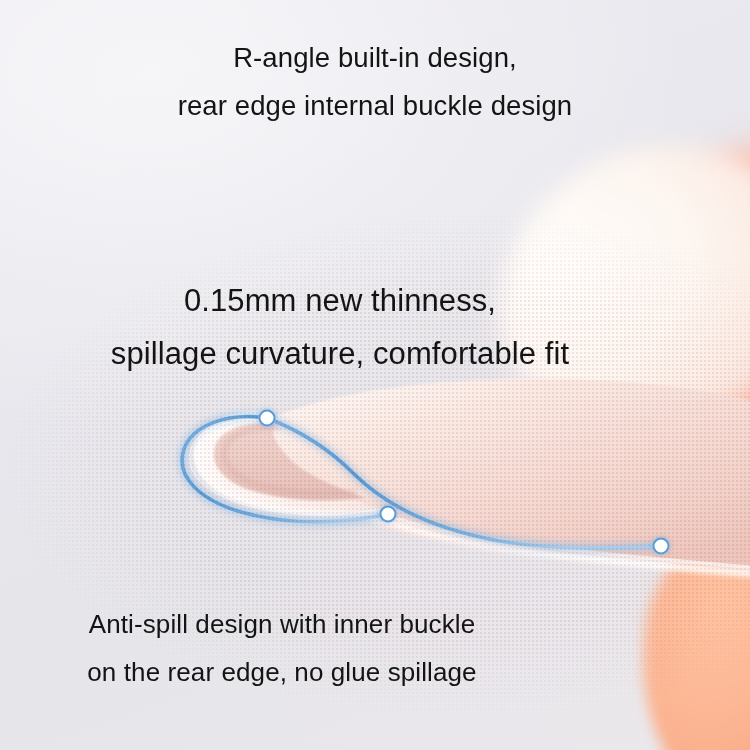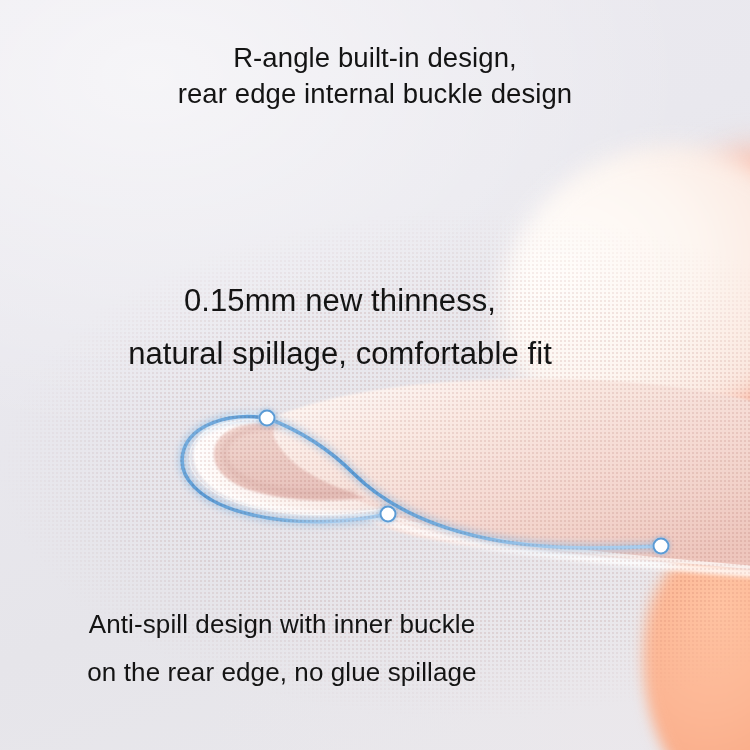--- a/index.html
+++ b/index.html
@@ -95,21 +95,21 @@
     color:#141414;
     font-weight:400;
     letter-spacing:.1px;
     text-align:center;
     white-space:nowrap;
     line-height:1.0;
   }
   .caption .line { display:block; }
 
   #caption-top    { left:0; right:0; top:44px;  font-size:27.5px; }
-  #caption-top .line + .line { margin-top:8px; }
+  #caption-top .line + .line { margin-top:20px; }
 
   #caption-mid    { left:0; right:70px; top:285px; font-size:31px; }
   #caption-mid .line + .line { margin-top:22px; }
 
   #caption-bottom { left:0; right:186px; top:611px; font-size:26px; }
   #caption-bottom .line + .line { margin-top:22px; }
 </style>
 </head>
 <body>
 
@@ -250,21 +250,21 @@
   <div class="marker" style="left:388px; top:514px;"></div>
   <div class="marker" style="left:661px; top:546px;"></div>
 
   <div class="caption" id="caption-top">
     <span class="line">R-angle built-in design,</span>
     <span class="line">rear edge internal buckle design</span>
   </div>
 
   <div class="caption" id="caption-mid">
     <span class="line">0.15mm new thinness,</span>
-    <span class="line">natural spillage, comfortable fit</span>
+    <span class="line">spillage curvature, comfortable fit</span>
   </div>
 
   <div class="caption" id="caption-bottom">
     <span class="line">Anti-spill design with inner buckle</span>
     <span class="line">on the rear edge, no glue spillage</span>
   </div>
 
 </div>
 
 </body></html>

